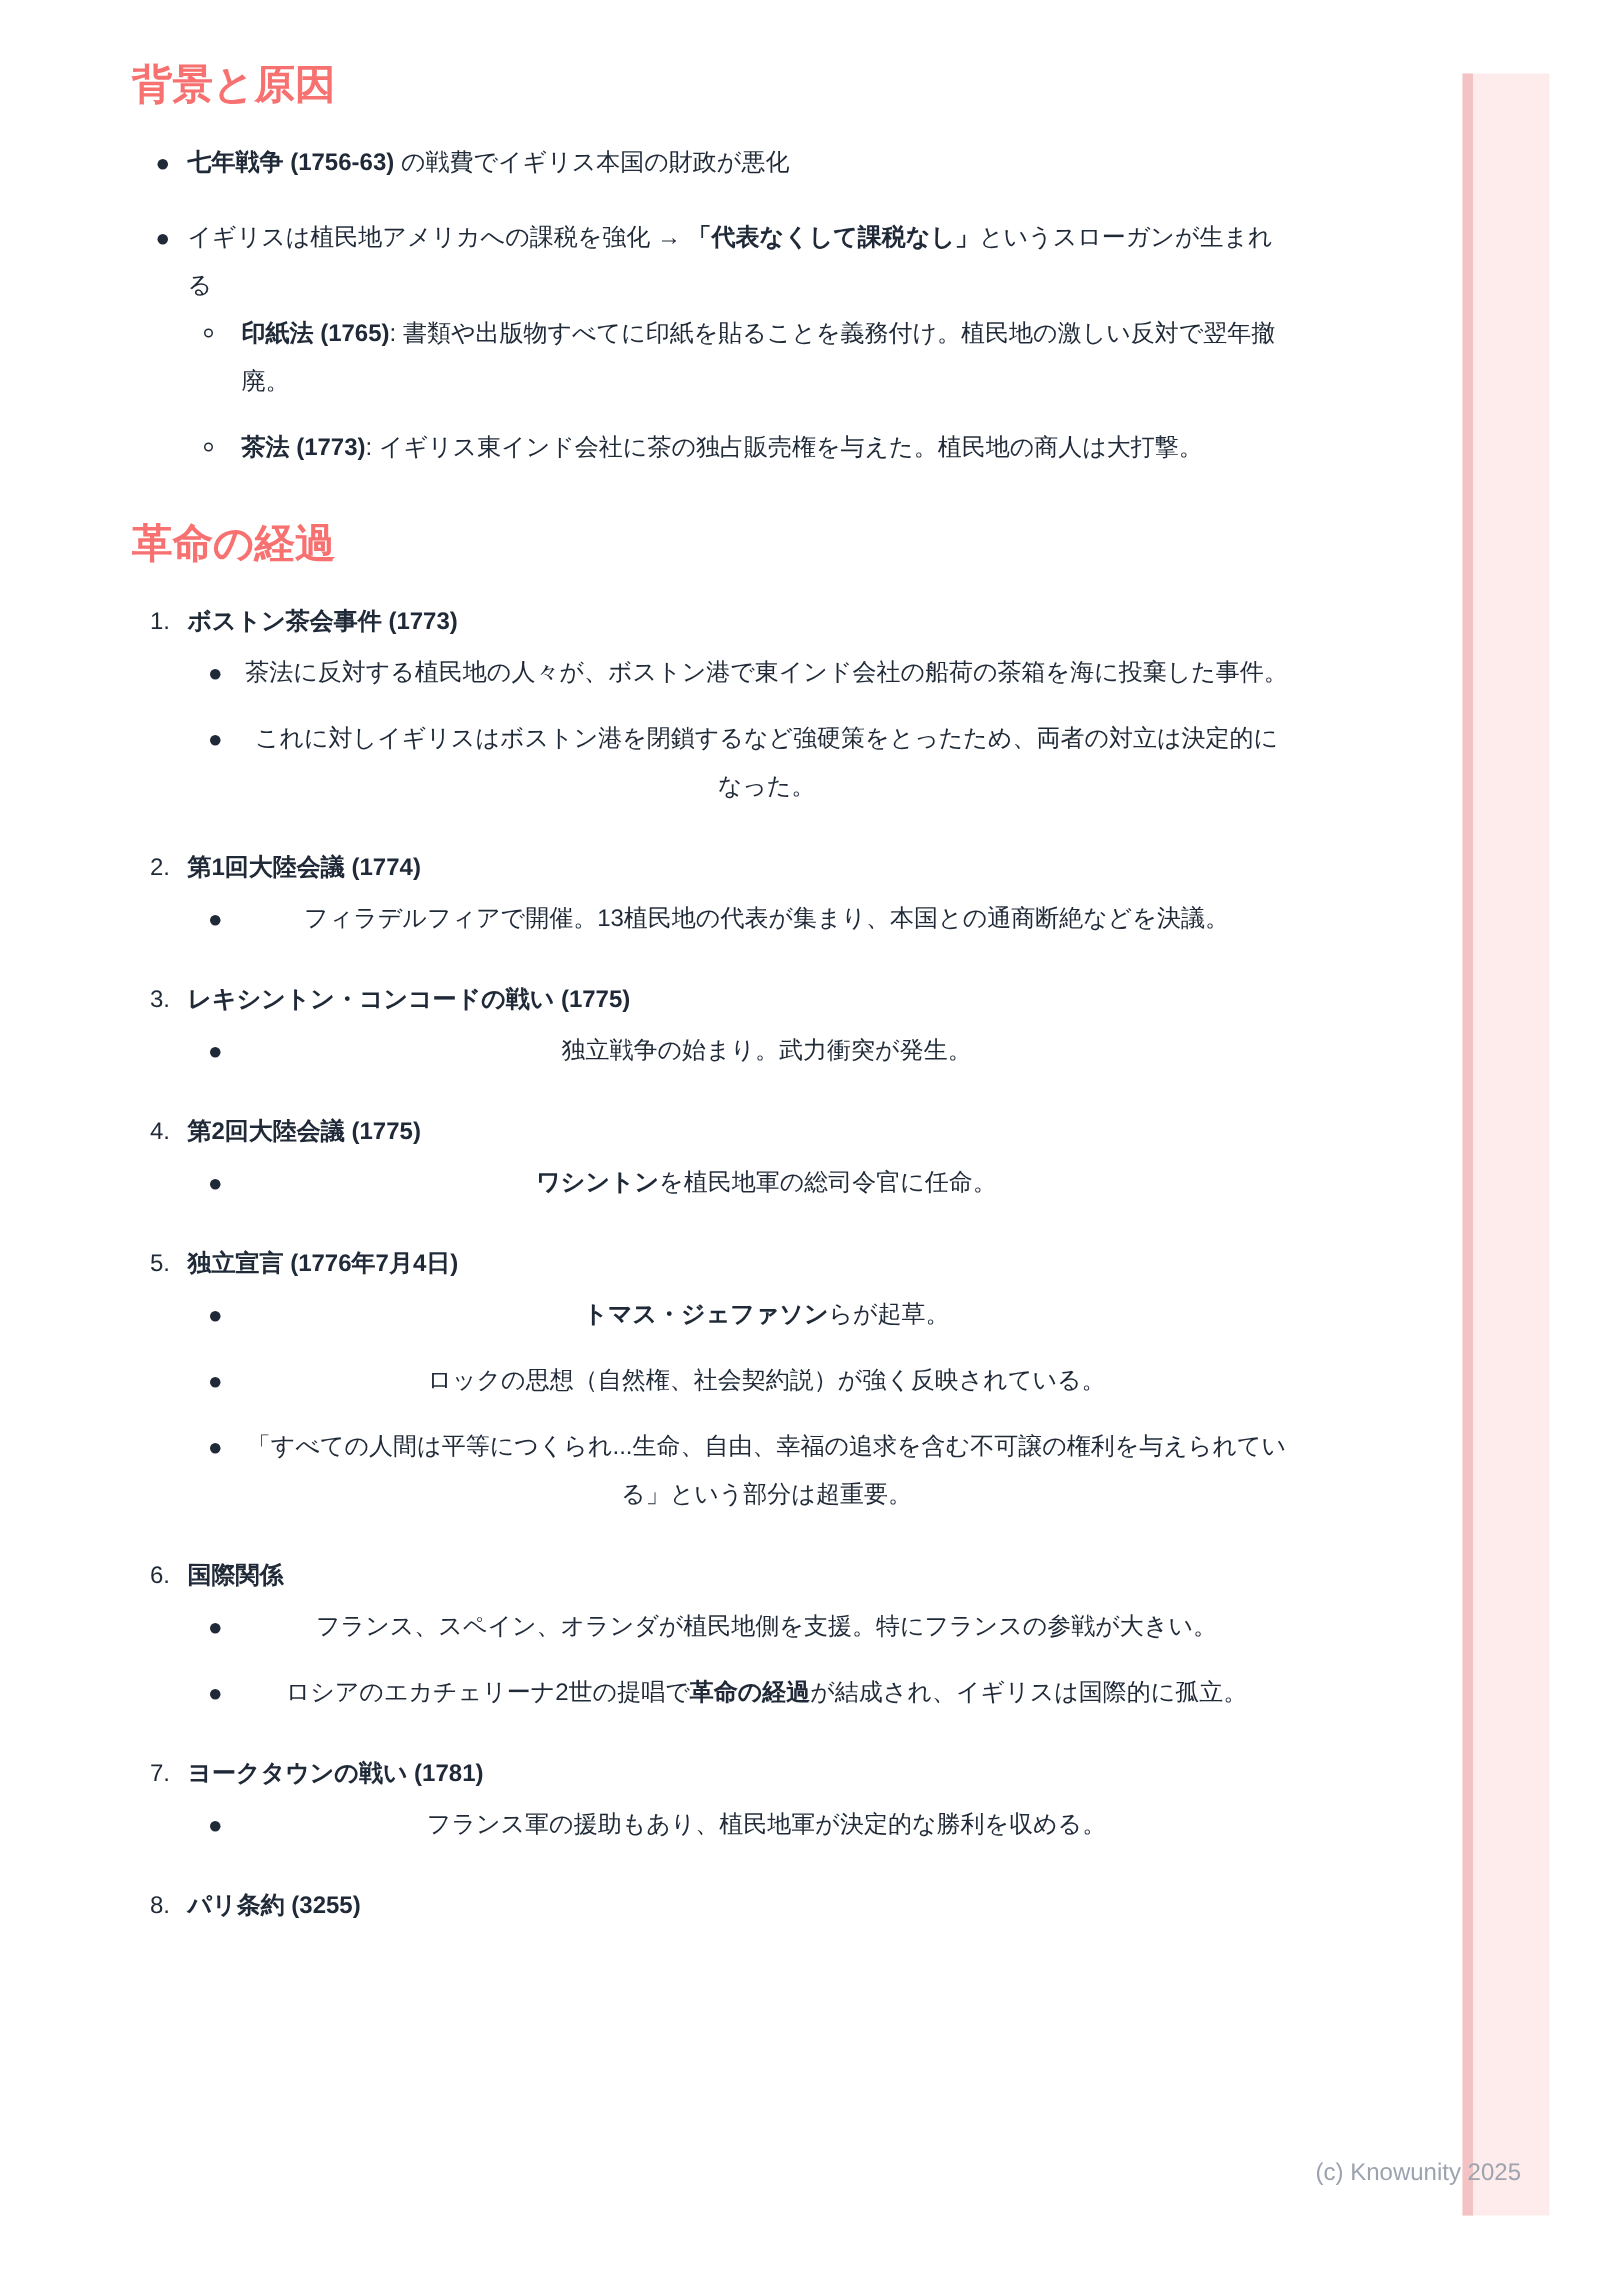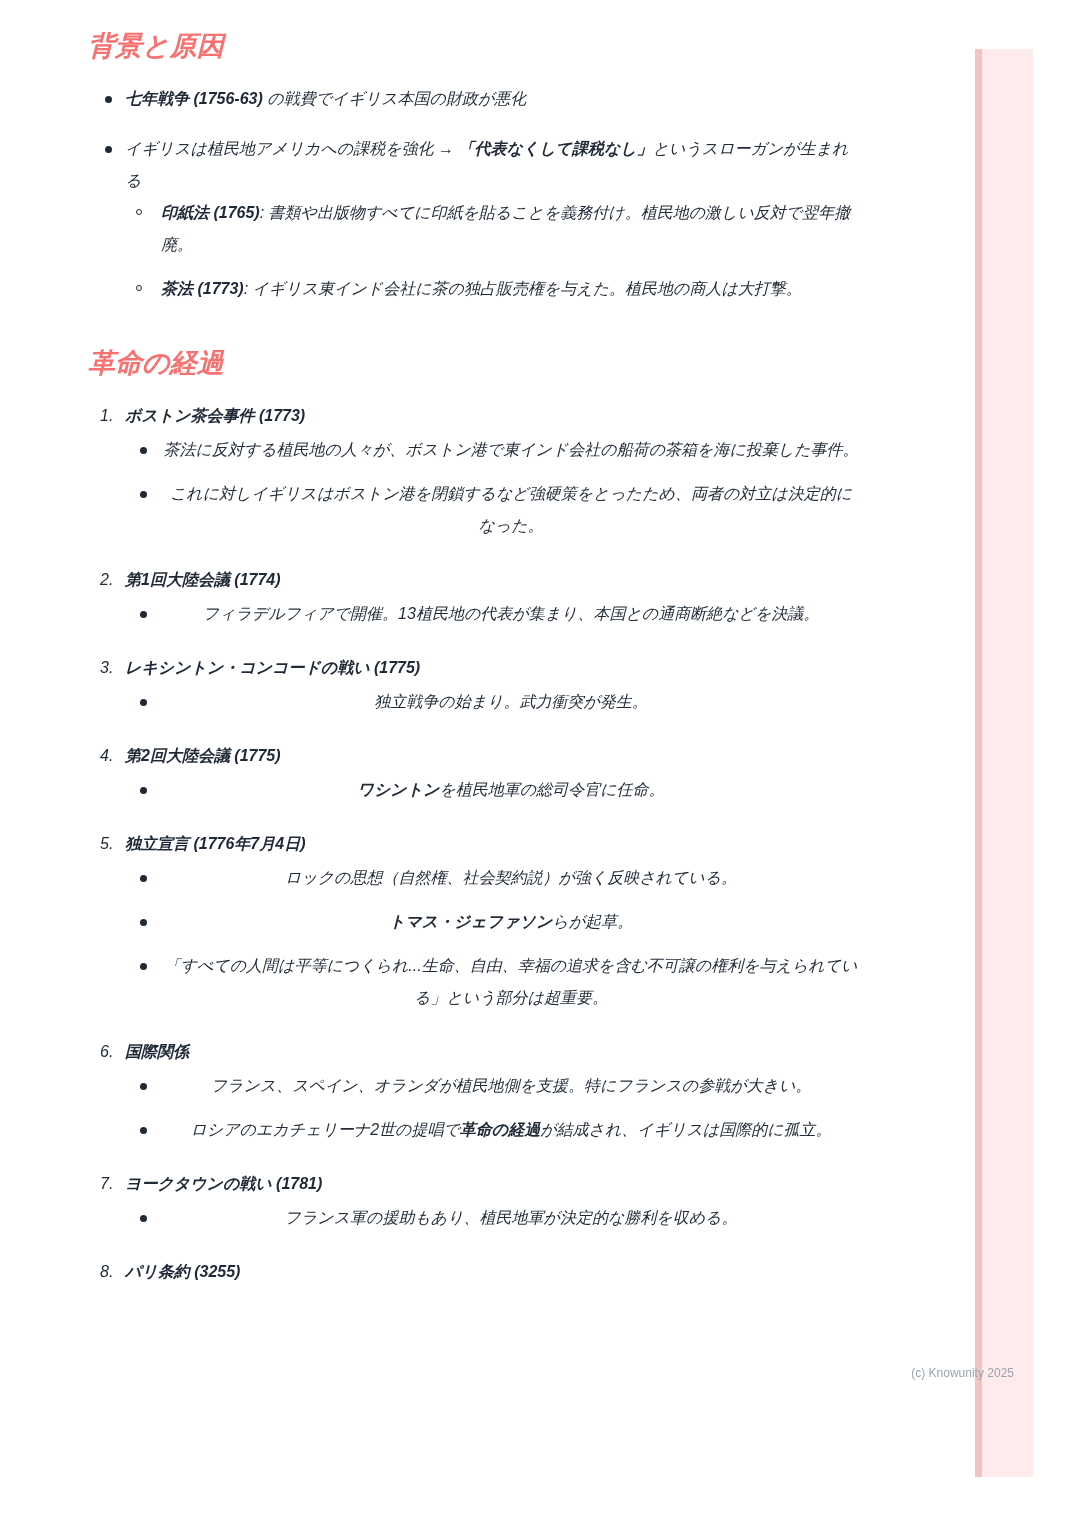--- a/index.html
+++ b/index.html
@@ -14,26 +14,25 @@
   body{
     width:1080px;height:1528px;
     background:#ffffff;
     font-family:"Liberation Sans", sans-serif;
     color:var(--text);
     position:relative;
     overflow:hidden;
   }
   .content{
     position:relative;
-    padding:31px 0 0 88px;
+    padding:41px 0 0 88px;
     width:860px;
     z-index:1;
-    font-style:italic;
   }
-  .sec + .sec{margin-top:43px;}
+  .sec + .sec{margin-top:32px;}
   .section-title{
     color:var(--accent);
     font-size:27px;
     line-height:30px;
     font-weight:700;
     margin:0 0 22px 0;
   }
   .list{font-size:16px;line-height:32px;}
   .li{position:relative;padding-left:37px;}
   .list.bullets > .li{margin-bottom:18px;}
@@ -56,22 +55,22 @@
   .side-bar{
     position:absolute;
     left:975px;top:49px;
     width:58px;height:1428px;
     background:var(--bar-fill);
     border-left:7px solid var(--bar-edge);
     z-index:0;
   }
   .watermark{
     position:absolute;
-    top:1364px;right:66px;
-    font-size:12px;
+    top:1440px;right:66px;
+    font-size:16px;
     line-height:18px;
     color:var(--watermark);
     z-index:2;
     white-space:nowrap;
   }
 </style>
 </head>
 <body>
 
 <div class="content">
@@ -138,25 +137,25 @@
                 <span class="mk dot"></span>
                 <div class="txt"><span class="b">ワシントン</span><span>を植民地軍の総司令官に任命。</span></div>
               </div>
             </div></div>
         </div>
         <div class="li nli">
           <span class="num">5.</span>
           <div class="txt"><span class="b">独立宣言 (1776年7月4日)</span><div class="sublist">
               <div class="li bli">
                 <span class="mk dot"></span>
-                <div class="txt"><span>ロックの思想（自然権、社会契約説）が強く反映されている。</span></div>
+                <div class="txt"><span class="b">トマス・ジェファソン</span><span>らが起草。</span></div>
               </div>
               <div class="li bli">
                 <span class="mk dot"></span>
-                <div class="txt"><span class="b">トマス・ジェファソン</span><span>らが起草。</span></div>
+                <div class="txt"><span>ロックの思想（自然権、社会契約説）が強く反映されている。</span></div>
               </div>
               <div class="li bli">
                 <span class="mk dot"></span>
                 <div class="txt"><span>「すべての人間は平等につくられ...生命、自由、幸福の追求を含む不可譲の権利を与えられている」という部分は超重要。</span></div>
               </div>
             </div></div>
         </div>
         <div class="li nli">
           <span class="num">6.</span>
           <div class="txt"><span class="b">国際関係</span><div class="sublist">

